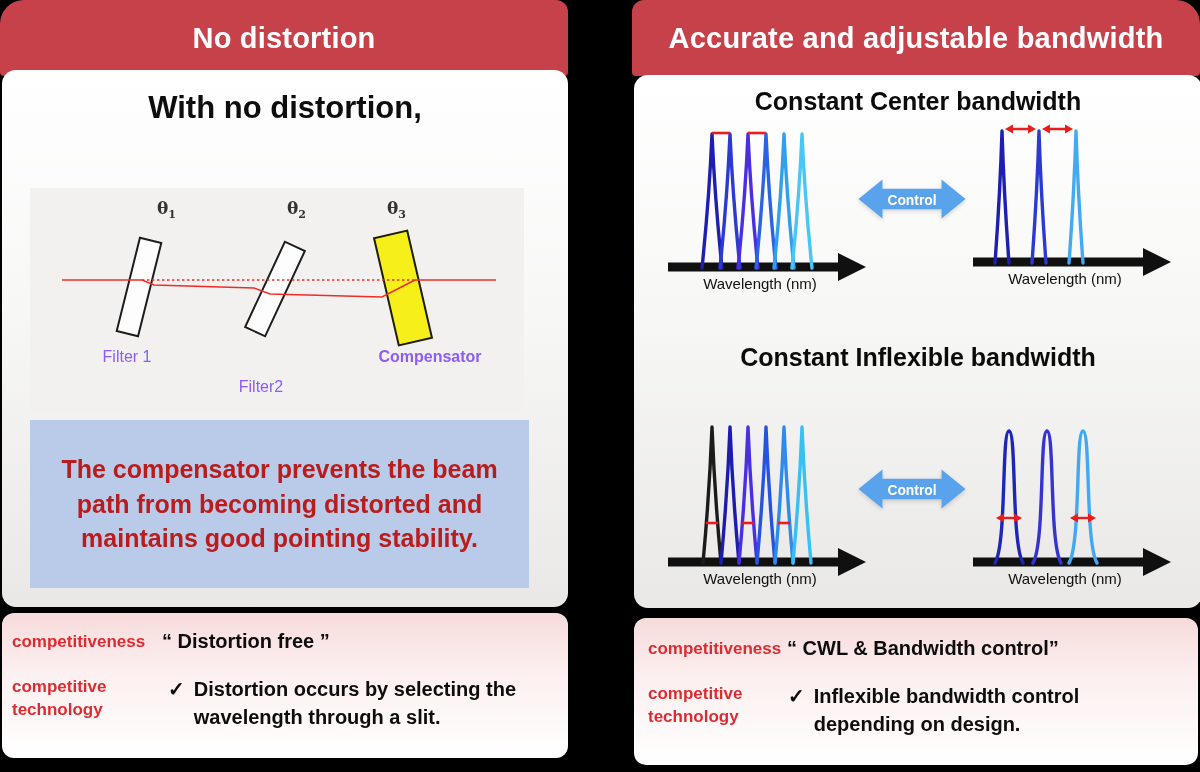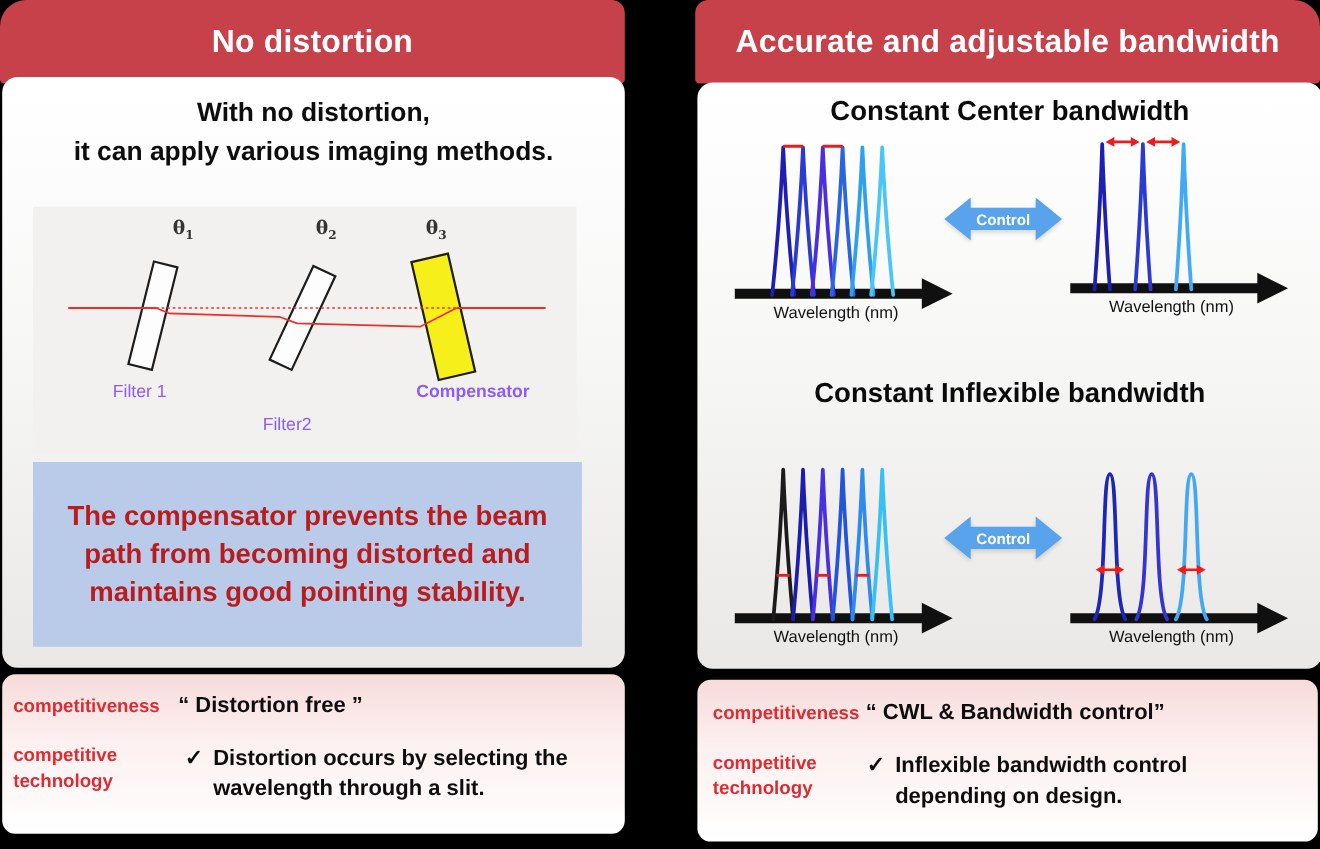--- a/index.html
+++ b/index.html
@@ -8,21 +8,21 @@
   
   .hdr{position:absolute;top:0;height:76px;background:var(--header_red,#c7414b);color:#fff;
        font-weight:bold;font-size:29px;display:flex;align-items:center;justify-content:center;
        border-radius:12px 12px 4px 4px;letter-spacing:.2px;}
   .hdr.left{left:0;width:568px;}
   .hdr.right{left:632px;width:568px;}
   
   .panel{position:absolute;border-radius:14px;background:linear-gradient(180deg,#ffffff 0%,#f7f7f6 45%,#e9e8e7 100%);}
   .panel.left{left:2px;top:70px;width:566px;height:537px;}
   .panel.right{left:634px;top:75px;width:568px;height:533px;}
-  .intro{position:absolute;top:16px;left:0;right:0;text-align:center;font-weight:bold;font-size:24px;line-height:1.45;color:#0d0d0d;}
+  .intro{position:absolute;top:16px;left:0;right:0;text-align:center;font-weight:bold;font-size:31px;line-height:1.45;color:#0d0d0d;}
   
   .gray-box{position:absolute;left:28px;top:118px;width:494px;height:224px;background:#f2f1ef;}
   .theta{position:absolute;top:10px;font-family:"DejaVu Serif",serif;font-size:17px;color:#333;font-weight:bold;margin-left:13px;}
   .theta sub{font-size:11px;}
   .filter-rect{position:absolute;border:2.5px solid #1c1c1c;background:rgba(255,255,255,.85);box-sizing:border-box;}
   .f1{left:97px;top:50px;width:24px;height:98px;transform:rotate(14deg);}
   .f2{left:233px;top:53px;width:24px;height:96px;transform:rotate(25deg);}
   .comp{left:355px;top:44px;width:36px;height:112px;transform:rotate(-13deg);background:var(--compensator_yellow,#f7ef1a);}
   .beam-svg{position:absolute;left:0;top:0;width:494px;height:224px;}
   .dlabel{position:absolute;top:160px;width:130px;text-align:center;font-size:16px;color:#8b5cf6;}
@@ -58,21 +58,20 @@
 
 <div class="stage">
 
   <div class="hdr left">
     <span>No distortion</span>
   </div>
 
   <div class="panel left">
     <div class="intro">
       <div>With no distortion,</div>
-      <div>it can apply various imaging methods.</div>
     </div>
 
     <div class="gray-box">
       <div class="theta" style="left:114px"><span>θ</span><sub>1</sub></div>
       <div class="theta" style="left:244px"><span>θ</span><sub>2</sub></div>
       <div class="theta" style="left:344px"><span>θ</span><sub>3</sub></div>
 
       <div class="filter-rect f1"></div>
       <div class="filter-rect f2"></div>
       <div class="filter-rect comp"></div>

